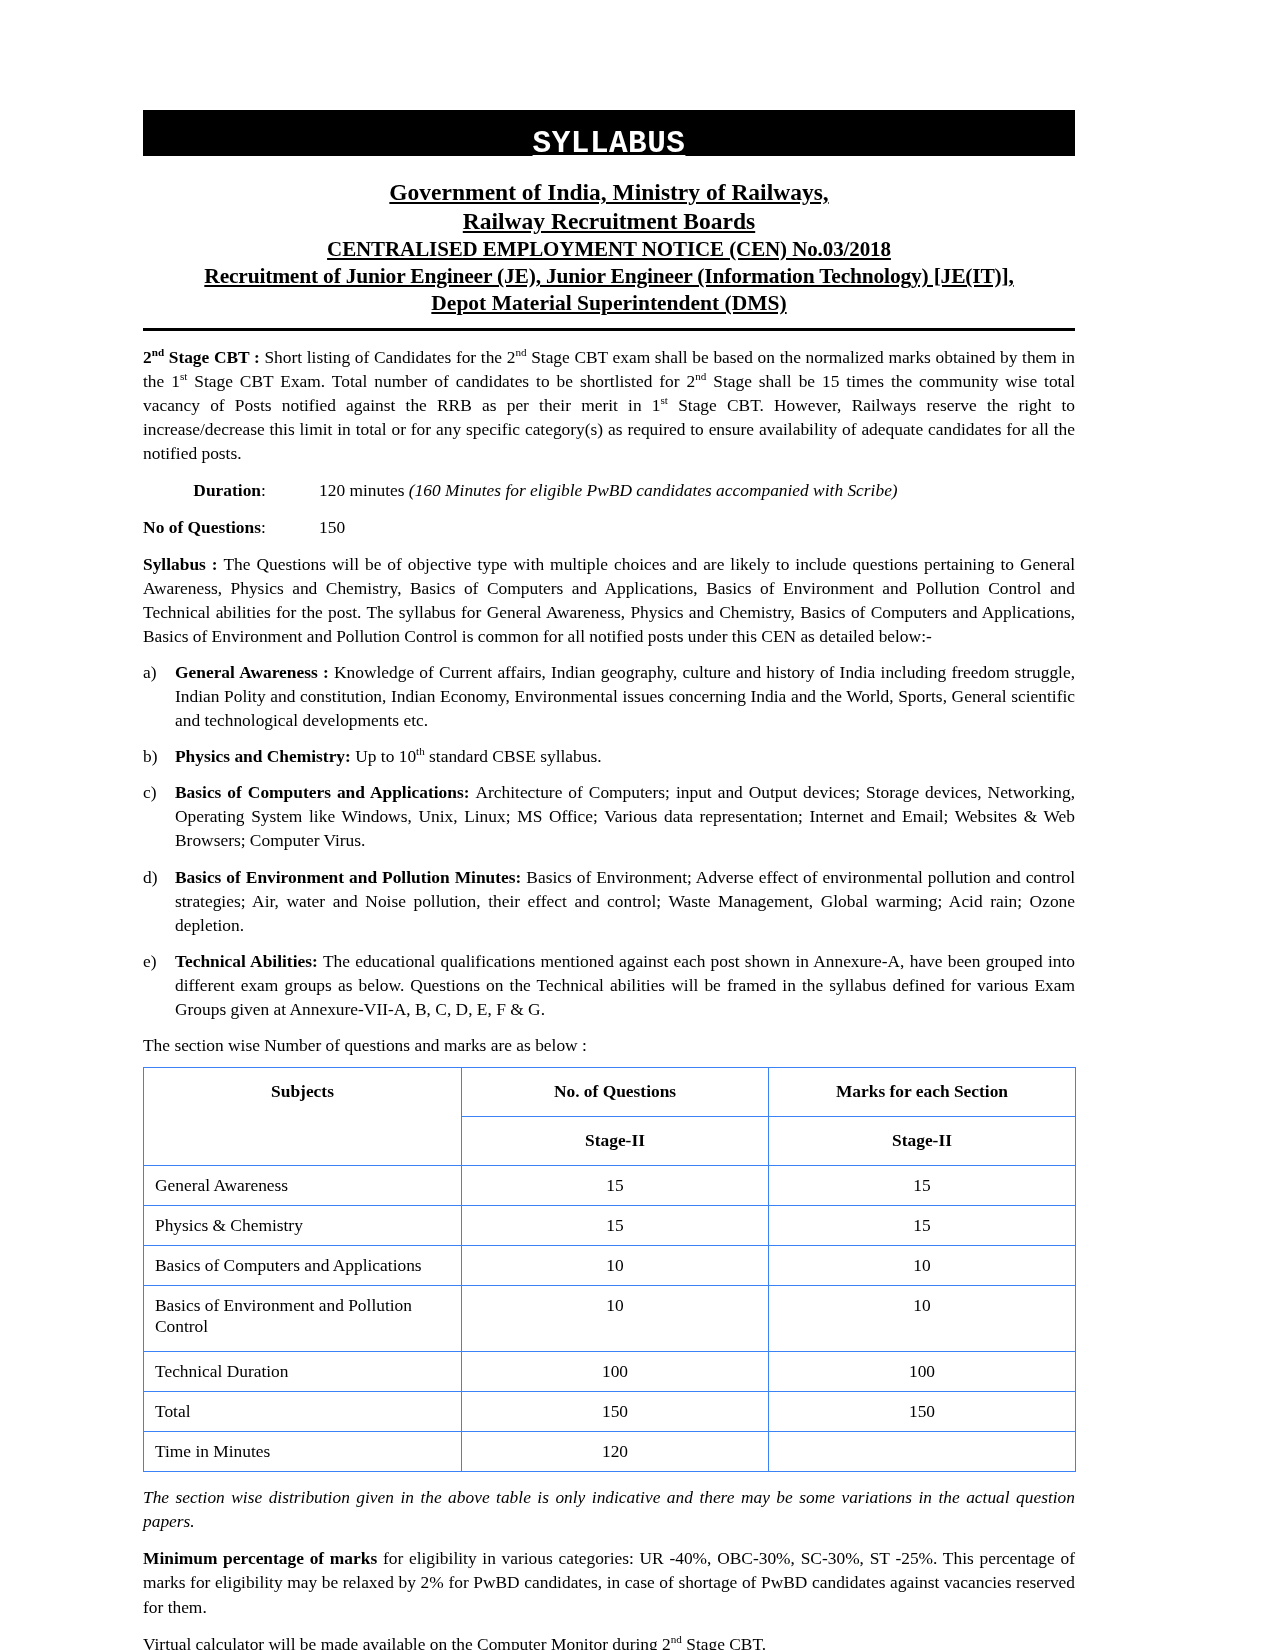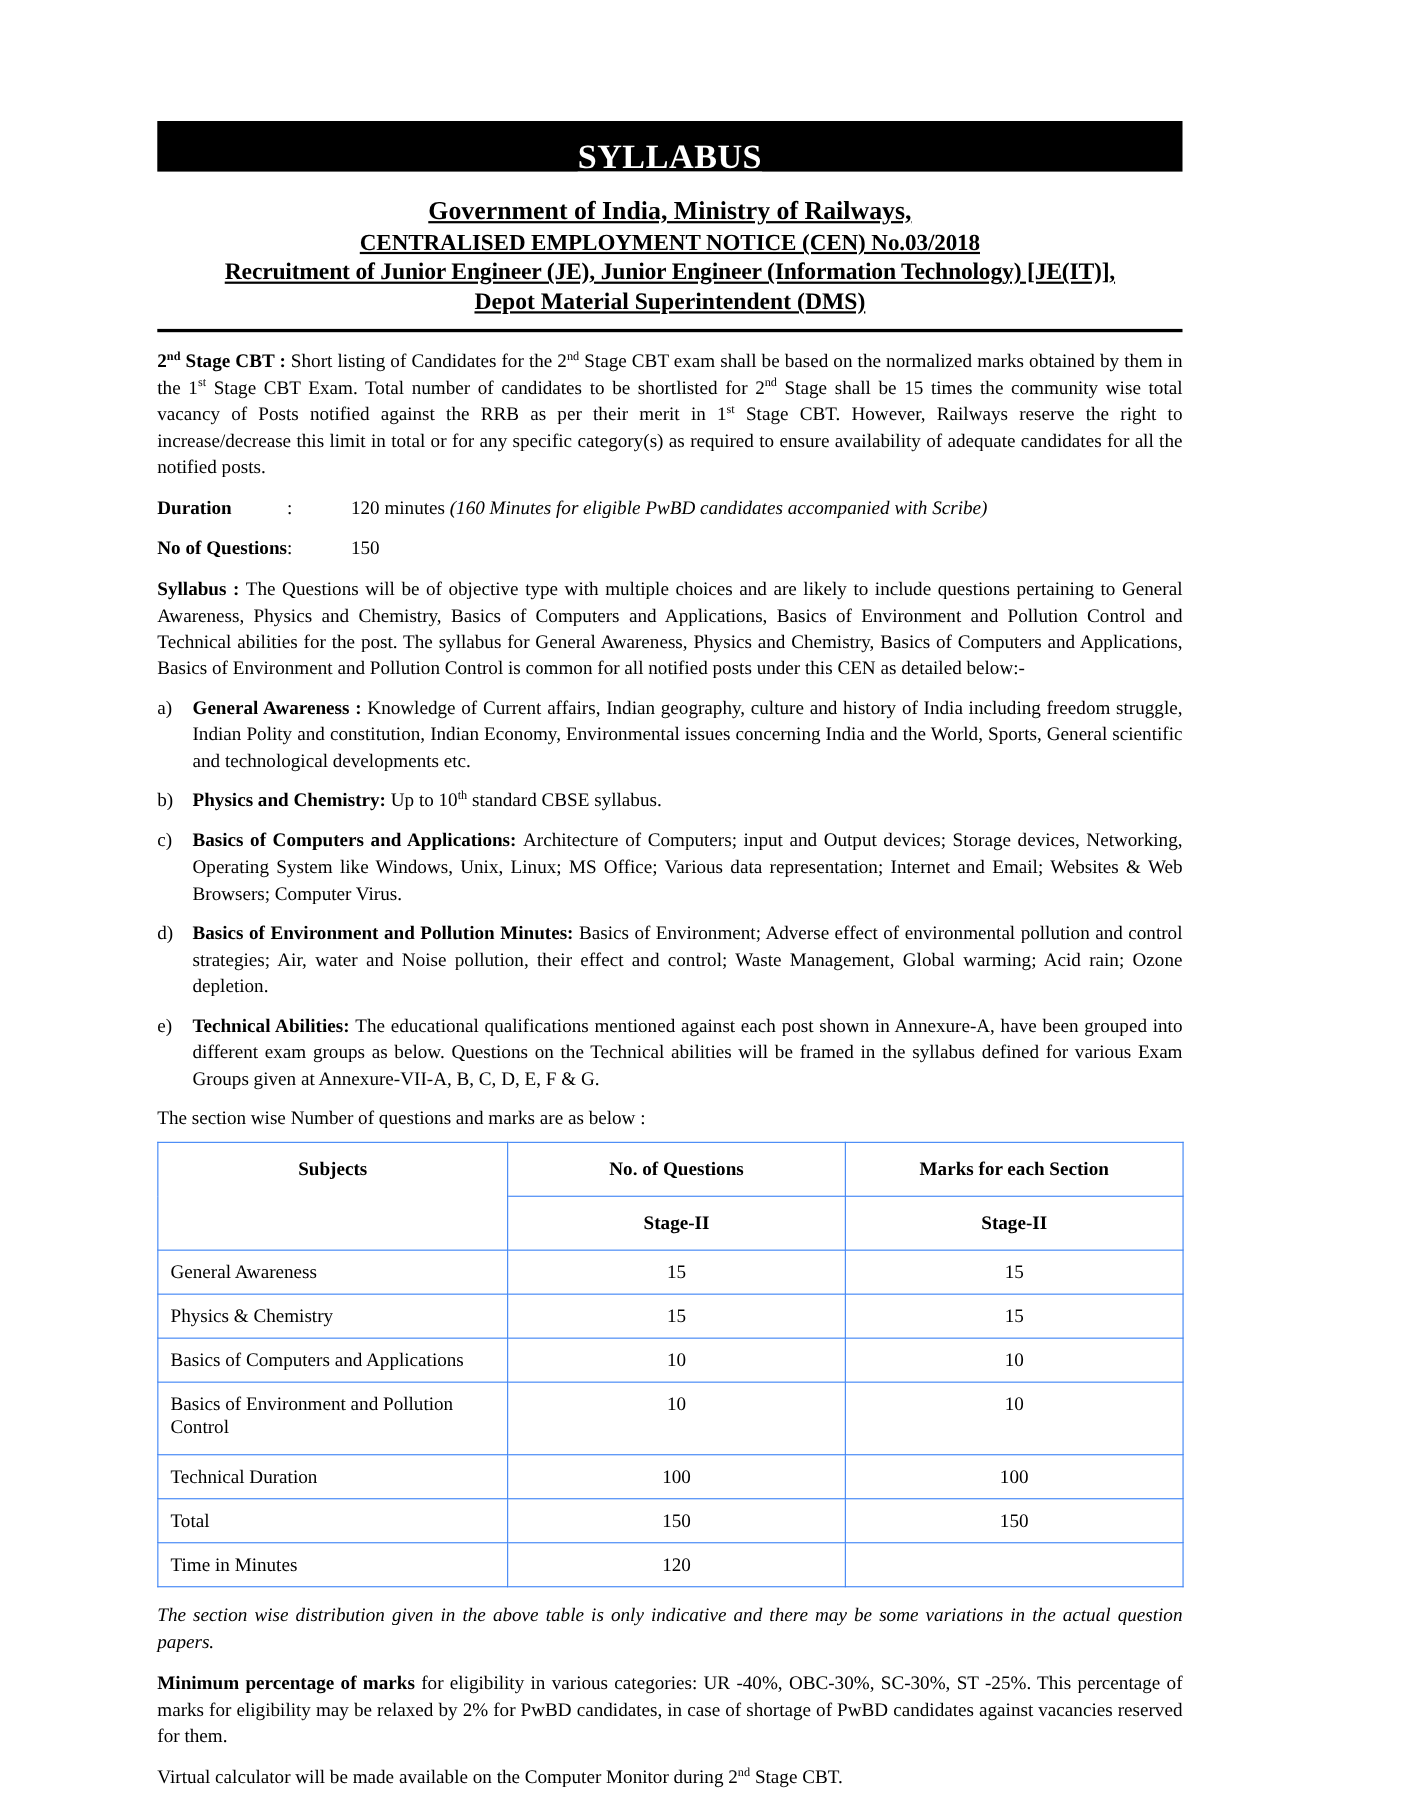--- a/index.html
+++ b/index.html
@@ -34,21 +34,21 @@
     align-items: center;
     justify-content: center;
     margin: 0 0 0 0;
   }
   .banner-title {
     font-size: 31px;
     font-weight: bold;
     letter-spacing: 0.5px;
     text-decoration: underline;
     text-underline-offset: 3px;
-    font-family: Liberation Serif, serif;
+    font-family: Liberation Mono, monospace;
     margin-top: 20px;
   }
 
   
   .headings {
     text-align: center;
     margin-top: 22px;
     text-decoration: underline;
   }
   .hd1 {
@@ -105,20 +105,21 @@
   .kvrow {
     display: flex;
     font-size: 17.4px;
     margin-top: 14px;
     line-height: 1.3;
   }
   .kvrow .k {
     font-weight: bold;
     width: 118px;
     flex: 0 0 118px;
+    text-align: right;
   }
   .kvrow .colon {
     width: 58px;
     flex: 0 0 58px;
   }
   .kvrow .v { flex: 1 1 auto; }
 
   
   ol.alpha {
     list-style: none;
@@ -176,20 +177,21 @@
 
 <div class="page">
   <div class="content">
 
     <div class="banner">
       <span class="banner-title">SYLLABUS</span>
     </div>
 
     <div class="headings">
       <div class="hd1">Government of India, Ministry of Railways,</div>
+      <div class="hd2">Railway Recruitment Boards</div>
       <div class="hd3">CENTRALISED EMPLOYMENT NOTICE (CEN) No.03/2018</div>
       <div class="hd4">Recruitment of Junior Engineer (JE), Junior Engineer (Information Technology) [JE(IT)],</div>
       <div class="hd5">Depot Material Superintendent (DMS)</div>
     </div>
 
     <hr class="rule-heavy">
 
     <p class="body first"><span class="b"><span>2</span><sup>nd</sup><span> Stage CBT : </span></span><span>Short listing of Candidates for the 2</span><sup>nd</sup><span> Stage CBT exam shall be based on the normalized marks obtained by them in the 1</span><sup>st</sup><span> Stage CBT Exam. Total number of candidates to be shortlisted for 2</span><sup>nd</sup><span> Stage shall be 15 times the community wise total vacancy of Posts notified against the RRB as per their merit in 1</span><sup>st</sup><span> Stage CBT. However, Railways reserve the right to increase/decrease this limit in total or for any specific category(s) as required to ensure availability of adequate candidates for all the notified posts.</span></p>
 
     <div class="kvrow">

